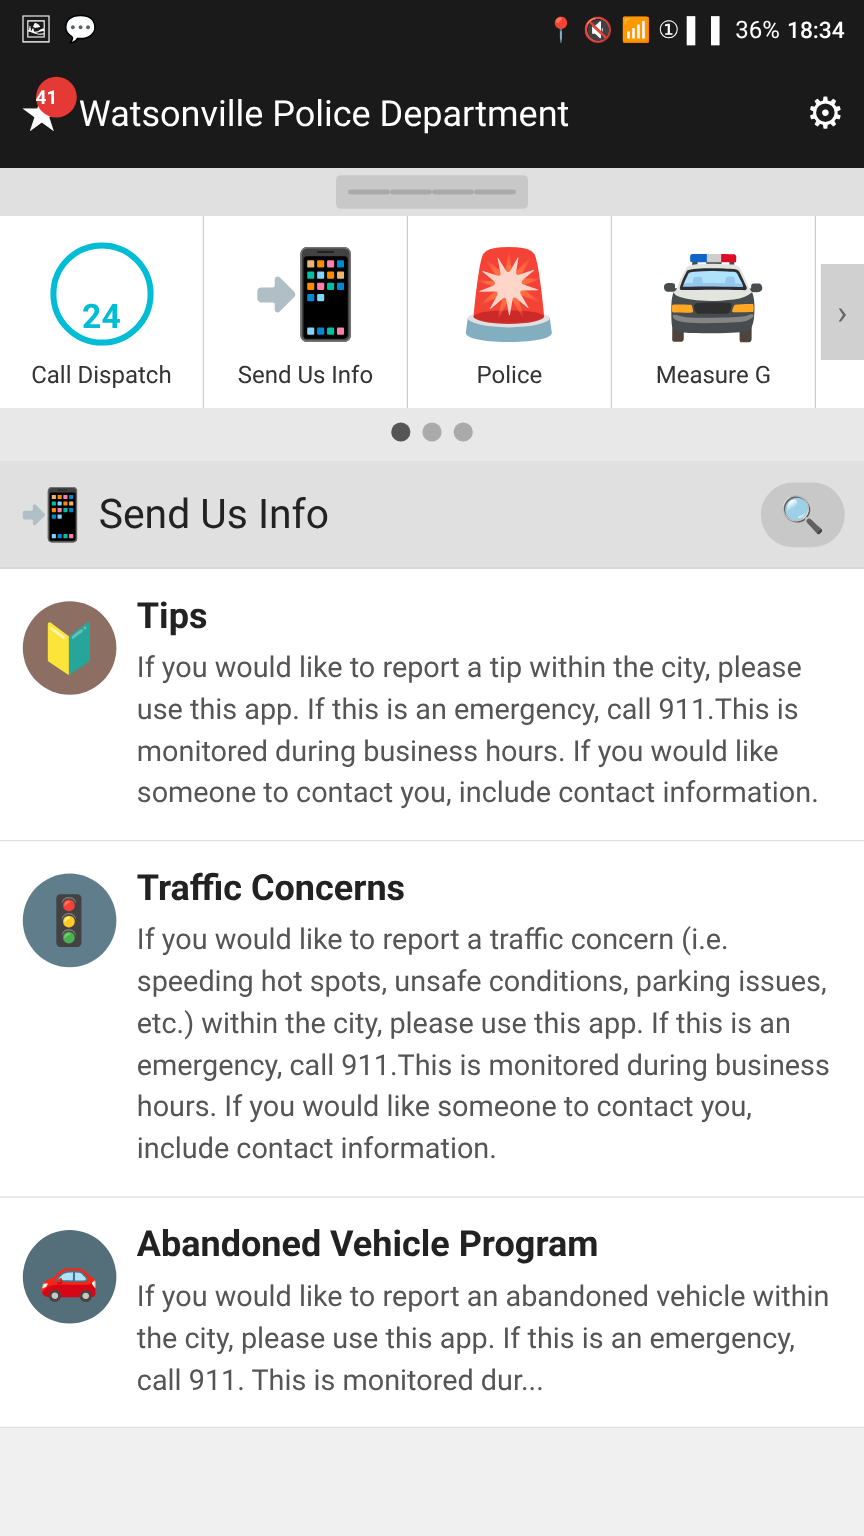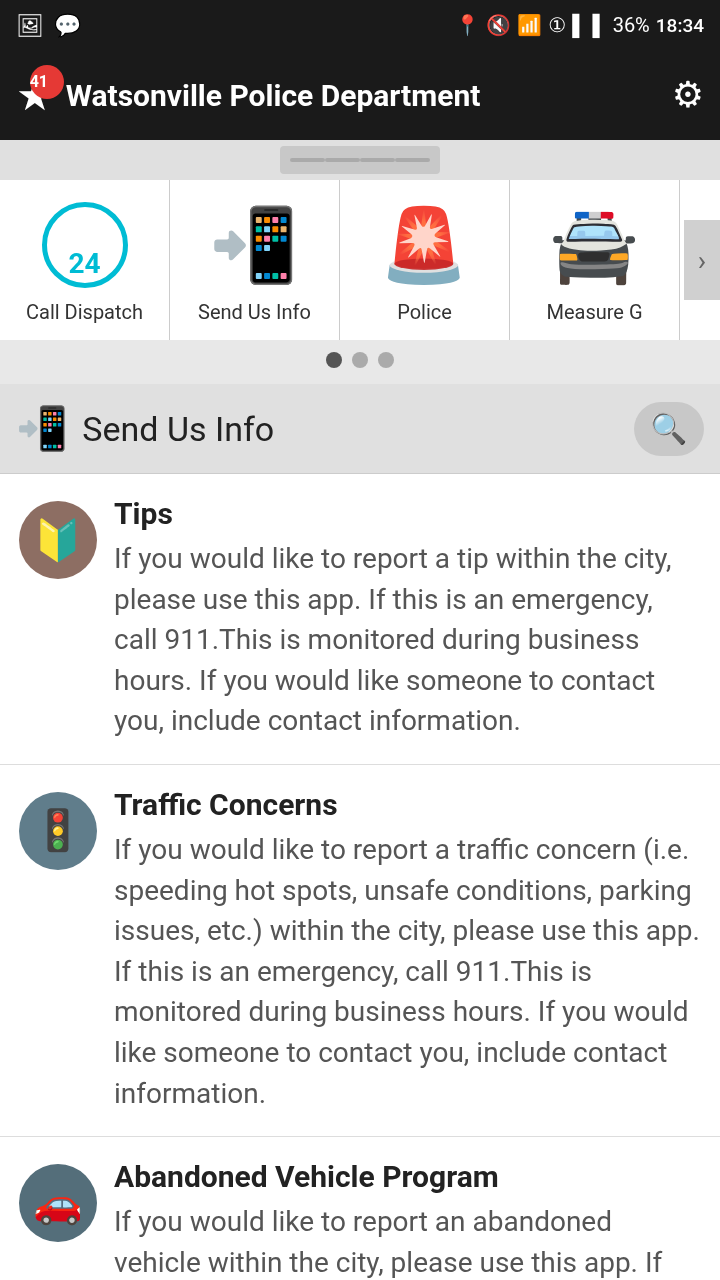--- a/index.html
+++ b/index.html
@@ -71,21 +71,21 @@
       width: 34px;
       height: 34px;
       display: flex;
       align-items: center;
       justify-content: flex-start;
     }
     .header-title {
       flex: 1;
       color: white;
       font-size: 30px;
-      font-weight: 700;
+      font-weight: 400;
     }
     .header-gear {
       font-size: 36px;
       color: white;
     }
 
     
     .carousel-area {
       width: 720px;
       background: #e8e8e8;
@@ -292,21 +292,21 @@
     .list-item-content {
       flex: 1;
     }
     .list-item-title {
       font-size: 30px;
       font-weight: 700;
       color: #222;
       margin-bottom: 8px;
     }
     .list-item-desc {
-      font-size: 28px;
+      font-size: 24px;
       color: #555;
       line-height: 1.45;
     }
   </style>
 </head>
 <body>
 
 <div class="status-bar">
   <div class="status-left">
     <span>🖼</span>

